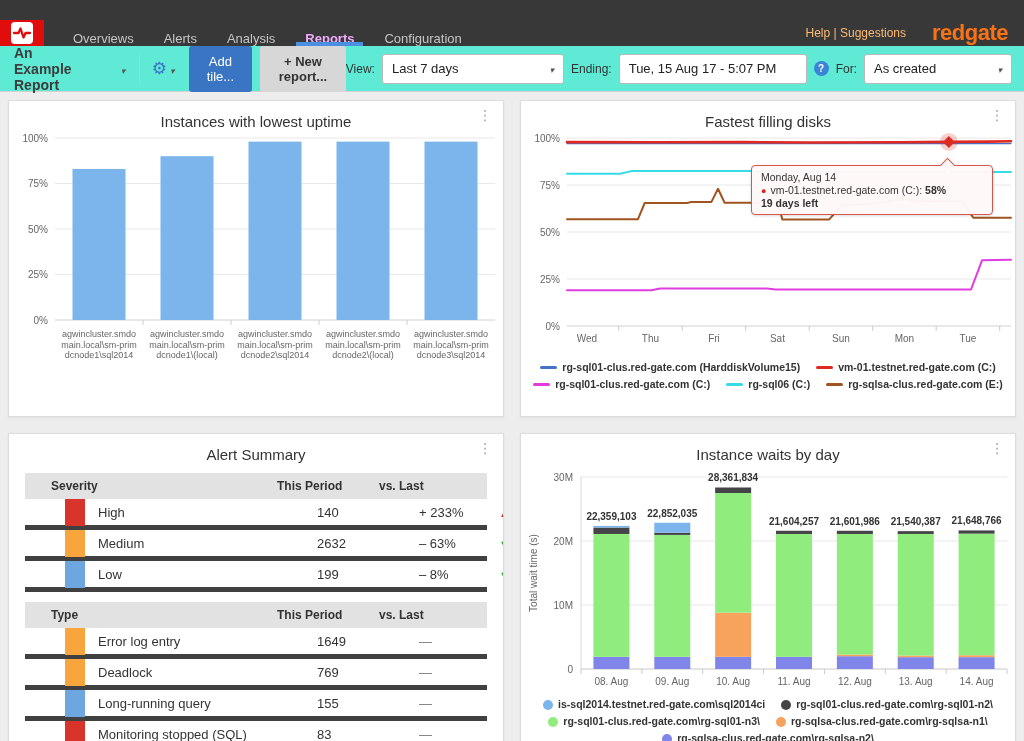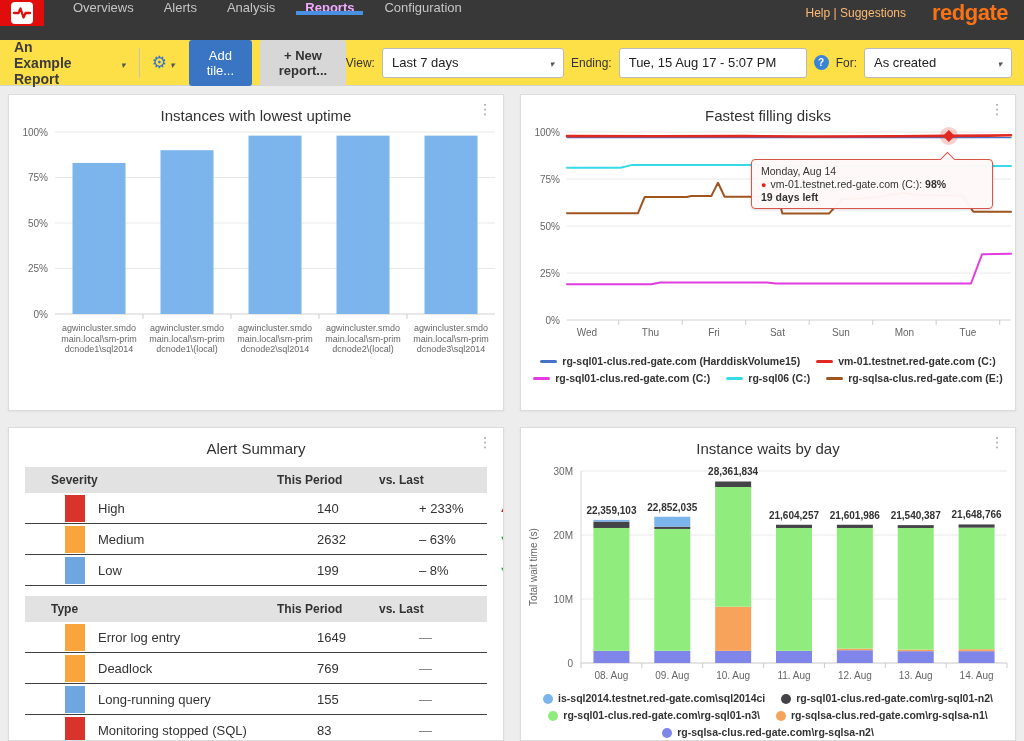--- a/index.html
+++ b/index.html
@@ -1,31 +1,31 @@
 <!DOCTYPE html>
 <html style="--brand_red: #e10c0c; --accent_blue: #3a75c4; --tab_underline: #4a90e2; --tooltip_border: #d9544a; --trend_up_red: #c41a10; --trend_down_green: #27a327;"><head>
 <meta charset="utf-8">
 <style>
   * { box-sizing: border-box; margin: 0; padding: 0; }
   html,body { width:1024px; height:741px; }
   body { font-family:"Liberation Sans", sans-serif; background:#ededed; color:#333; overflow:hidden; }
 
   
-  .topnav { height:40px; background:#383838; display:flex; align-items:flex-start; }
+  .topnav { height:46px; background:#383838; display:flex; align-items:flex-end; }
   .logo { width:44px; background:var(--brand_red); display:flex; align-items:center; justify-content:center; flex:0 0 44px; }
   .nav-tabs { display:flex; align-items:stretch; margin-left:14px; }
   .nav-item { position:relative; color:#c5c5c5; font-size:13px; padding:0 15px; display:flex; align-items:center; cursor:pointer; }
   .nav-item.active { color:#f0abfc; font-weight:bold; }
   .nav-item.active::after { content:''; position:absolute; left:6px; right:6px; bottom:0; height:4px; background:var(--tab_underline); }
   .nav-right { margin-left:auto; display:flex; align-items:center; gap:26px; padding-right:16px; }
   .help-link { color:#fdba74; font-size:12px; cursor:pointer;margin-left:36px; }
   .brand { color:#f97316; font-size:22px; font-weight:bold; letter-spacing:-0.5px; }
 
   
-  .toolbar { height:46px; background:#fde047; border-bottom:1px solid #d2d2d2; display:flex; align-items:center; padding:0 12px; }
+  .toolbar { height:46px; background:#5eead4; border-bottom:1px solid #d2d2d2; display:flex; align-items:center; padding:0 12px; }
   .report-sel { display:flex; align-items:center; gap:46px; cursor:pointer; padding:0 10px 0 2px; }
   .report-sel .name { font-size:14px; font-weight:bold; color:#3c3c3c; }
   .vdiv { width:1px; height:30px; background:#c4c4c4; margin:0 12px 0 4px; }
   .gear-btn { display:flex; align-items:center; gap:3px; cursor:pointer; margin-right:14px; }
   .gear-glyph { color:var(--accent_blue); font-size:17px; line-height:1; }
   .car::before { content:'▾'; font-size:9px; color:#555; }
   .btn { font-size:13px; border:none; border-radius:3px; padding:8px 15px; cursor:pointer; font-family:inherit; }
   .btn.primary { background:var(--accent_blue); color:#fff; font-weight:normal; margin-right:8px; }
   .btn.secondary { background:#d7d7d7; color:#333; font-weight:bold; }
   .view-controls { margin-left:auto; display:flex; align-items:center; gap:7px; }
@@ -57,21 +57,21 @@
   .disk-tooltip { position:absolute; left:230px; top:64px; width:242px; background:rgba(255,248,248,.97); border:1px solid var(--tooltip_border); border-radius:4px; padding:5px 9px; font-size:10.5px; color:#333; box-shadow:0 1px 3px rgba(0,0,0,.15); white-space:nowrap; }
   .tt-arrow { position:absolute; top:-6.5px; left:190px; width:11px; height:11px; background:#fff8f8; border-left:1px solid var(--tooltip_border); border-top:1px solid var(--tooltip_border); transform:rotate(45deg); }
   .tt-date { margin-bottom:1px; }
   .tt-bullet { color:#e02020; margin-right:4px; font-size:9px; }
   .tt-note { font-weight:bold; margin-top:1px; }
 
   
   .atable { margin:10px 16px 0; }
   .atab-head { background:#e2e2e2; display:grid; grid-template-columns:252px 102px 80px 1fr; align-items:center; height:26px; font-size:12px; font-weight:bold; color:#333; margin-top:10px; }
   .atab-head span:first-child { padding-left:26px; }
-  .atab-row { display:grid; grid-template-columns:252px 102px 80px 1fr; align-items:center; height:31px; border-bottom:1px solid #404040; font-size:13px; color:#333;padding-left:40px; }
+  .atab-row { display:grid; grid-template-columns:252px 102px 80px 1fr; align-items:center; height:31px; border-bottom:5px solid #404040; font-size:13px; color:#333;padding-left:40px; }
   .atab-row .cell1 { display:flex; align-items:center; height:100%; }
   .swatch { width:20px; height:27px; margin-right:13px; flex:0 0 20px; }
   .trend { font-size:11px; }
   .dash { color:#777; }
 </style>
 </head>
 <body>
 
 <header class="topnav">
   <div class="logo">
@@ -217,21 +217,21 @@
         </span>
         <span class="legend-item">
           <span class="lg-line" style="background: rgb(160, 84, 31);"></span>
           <span>rg-sqlsa-clus.red-gate.com (E:)</span>
         </span>
       </div>
     <div class="disk-tooltip">
       <div class="tt-arrow"></div>
       <div class="tt-date">Monday, Aug 14</div>
       <div class="tt-line">
-        <span class="tt-bullet">●</span><span>vm-01.testnet.red-gate.com (C:): </span><b>98%</b>
+        <span class="tt-bullet">●</span><span>vm-01.testnet.red-gate.com (C:): </span><b>58%</b>
       </div>
       <div class="tt-note">19 days left</div>
     </div>
   </section>
 
   <section class="tile">
     <span class="kebab"></span>
     <h2 class="tile-title">Alert Summary</h2>
     <div class="atable">
         <div class="atab-head">

